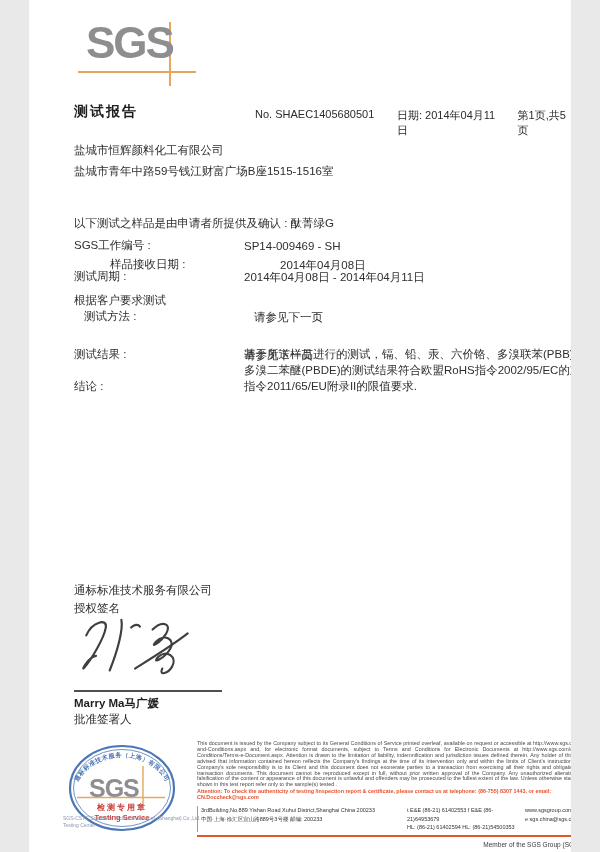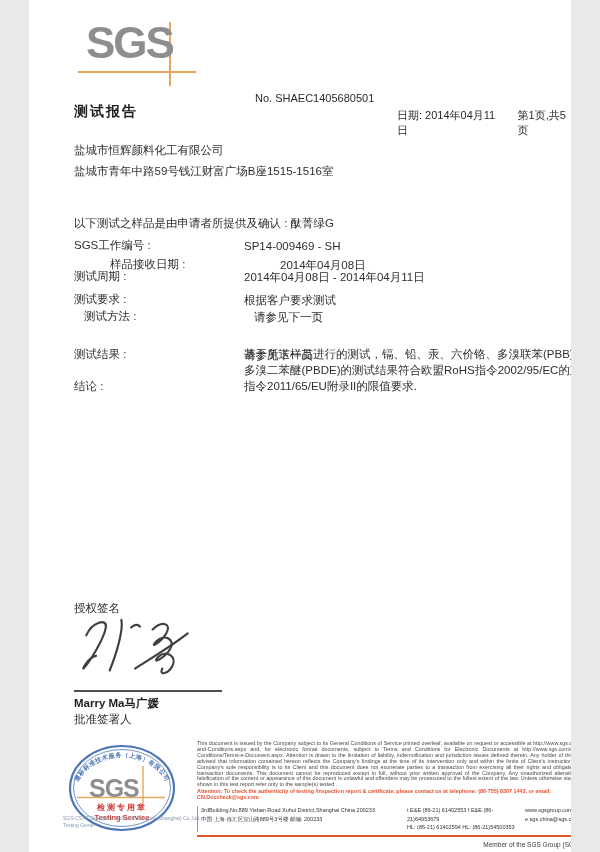--- a/index.html
+++ b/index.html
@@ -14,21 +14,21 @@
   .logo { position:absolute; left:55px; top:22px; width:115px; height:64px; }
   .logo .sgs-text {
     position:absolute; left:2px; top:-4px;
     font-size:44px; font-weight:bold; letter-spacing:-2px; color:#8e8e90;
   }
   .logo .v-line { position:absolute; left:85px; top:0px; width:2px; height:64px; background:#e6a75c; }
   .logo .h-line { position:absolute; left:-6px; top:49px; width:118px; height:2px; background:#e6a75c; }
 
   
   .report-title { position:absolute; left:45px; top:103px; font-size:14px; font-weight:bold; letter-spacing:2px; color:#1e1e1e; }
-  .report-no { position:absolute; left:226px; top:92px; font-size:11px; color:#2b2b2b; }
+  .report-no { position:absolute; left:226px; top:108px; font-size:11px; color:#2b2b2b; }
   .date-row { position:absolute; left:368px; top:108px; font-size:11px; display:flex; gap:22px; color:#2b2b2b; }
 
   
   .applicant { position:absolute; left:45px; top:140px; font-size:11.5px; line-height:21px; color:#2e2e2e; }
 
   
   .sample-intro { position:absolute; left:45px; top:216px; font-size:11.5px; color:#2e2e2e; }
   .field-row { position:absolute; left:45px; width:522px; display:flex; font-size:11.5px; color:#2e2e2e; }
   .field-row .f-label { width:170px; flex:none; }
   .field-row .f-value { flex:1; line-height:16px; }
@@ -97,36 +97,36 @@
   </div>
   <div class="field-row row-2">
     <span class="f-label">样品接收日期 :</span>
     <span class="f-value">2014年04月08日</span>
   </div>
   <div class="field-row row-3">
     <span class="f-label">测试周期 :</span>
     <span class="f-value">2014年04月08日 - 2014年04月11日</span>
   </div>
   <div class="field-row row-4">
-    <span class="f-label">测试要求 :</span>
     <span class="f-value">根据客户要求测试</span>
   </div>
   <div class="field-row row-5">
     <span class="f-label">测试方法 :</span>
     <span class="f-value">请参见下一页</span>
   </div>
   <div class="field-row row-6">
     <span class="f-label">测试结果 :</span>
     <span class="f-value">请参见下一页</span>
   </div>
   <div class="field-row row-7">
     <span class="f-label">结论 :</span>
     <span class="f-value">基于所送样品进行的测试，镉、铅、汞、六价铬、多溴联苯(PBB)、多溴二苯醚(PBDE)的测试结果符合欧盟RoHS指令2002/95/EC的重订指令2011/65/EU附录II的限值要求.</span>
   </div>
 
+  <div class="sig-company">通标标准技术服务有限公司</div>
   <div class="sig-label">授权签名</div>
   <svg class="sig-svg" width="130" height="78" viewBox="0 0 130 80">
     <g stroke="#3f3f3f" stroke-width="2.2" fill="none" stroke-linecap="round">
       <path d="M14,24 C20,10 36,6 34,16 C32,28 18,50 12,57 C8,62 16,46 24,45"></path>
       <path d="M50,8 C52,18 46,40 38,60"></path>
       <path d="M60,16 C63,13 67,12 69,15"></path>
       <path d="M82,18 C92,8 102,12 96,22 C90,32 78,38 86,30 C94,22 106,28 100,38 C94,48 80,54 88,46 C96,38 108,46 102,56 C98,63 88,66 92,58"></path>
       <path d="M64,58 C80,48 100,36 118,22"></path>
     </g>
   </svg>

